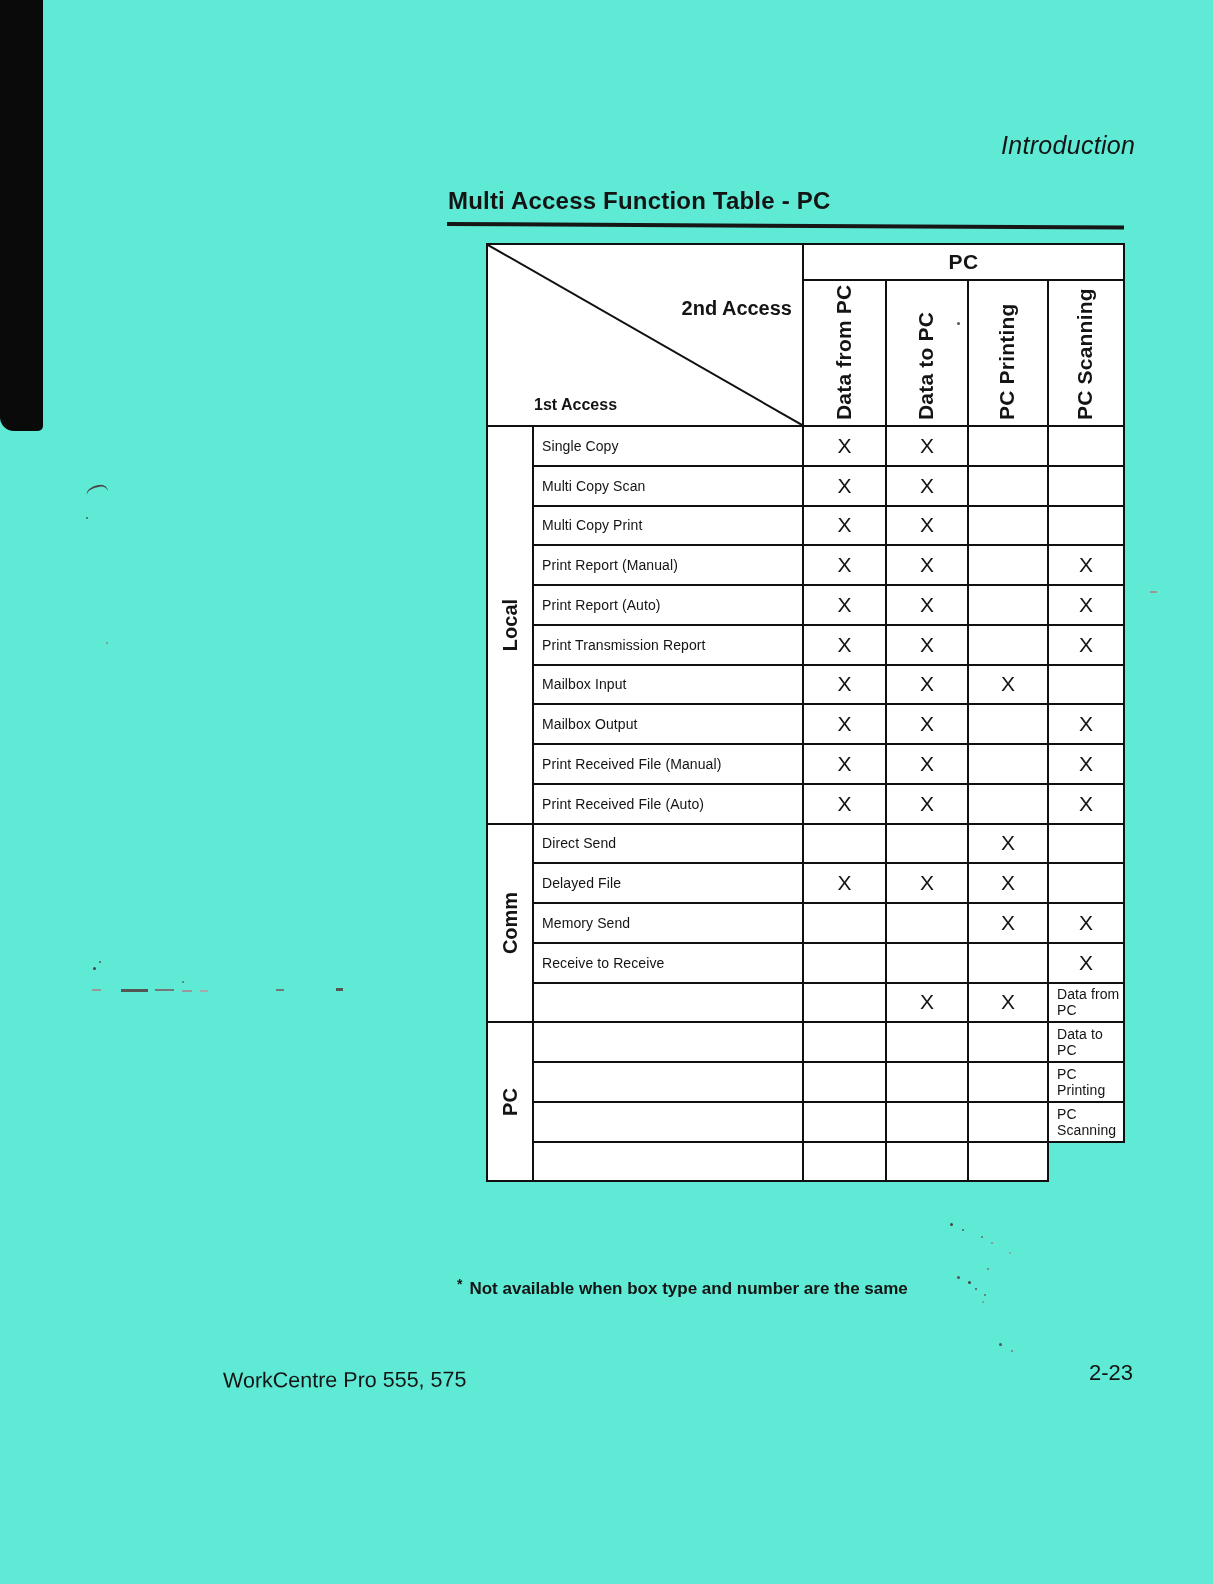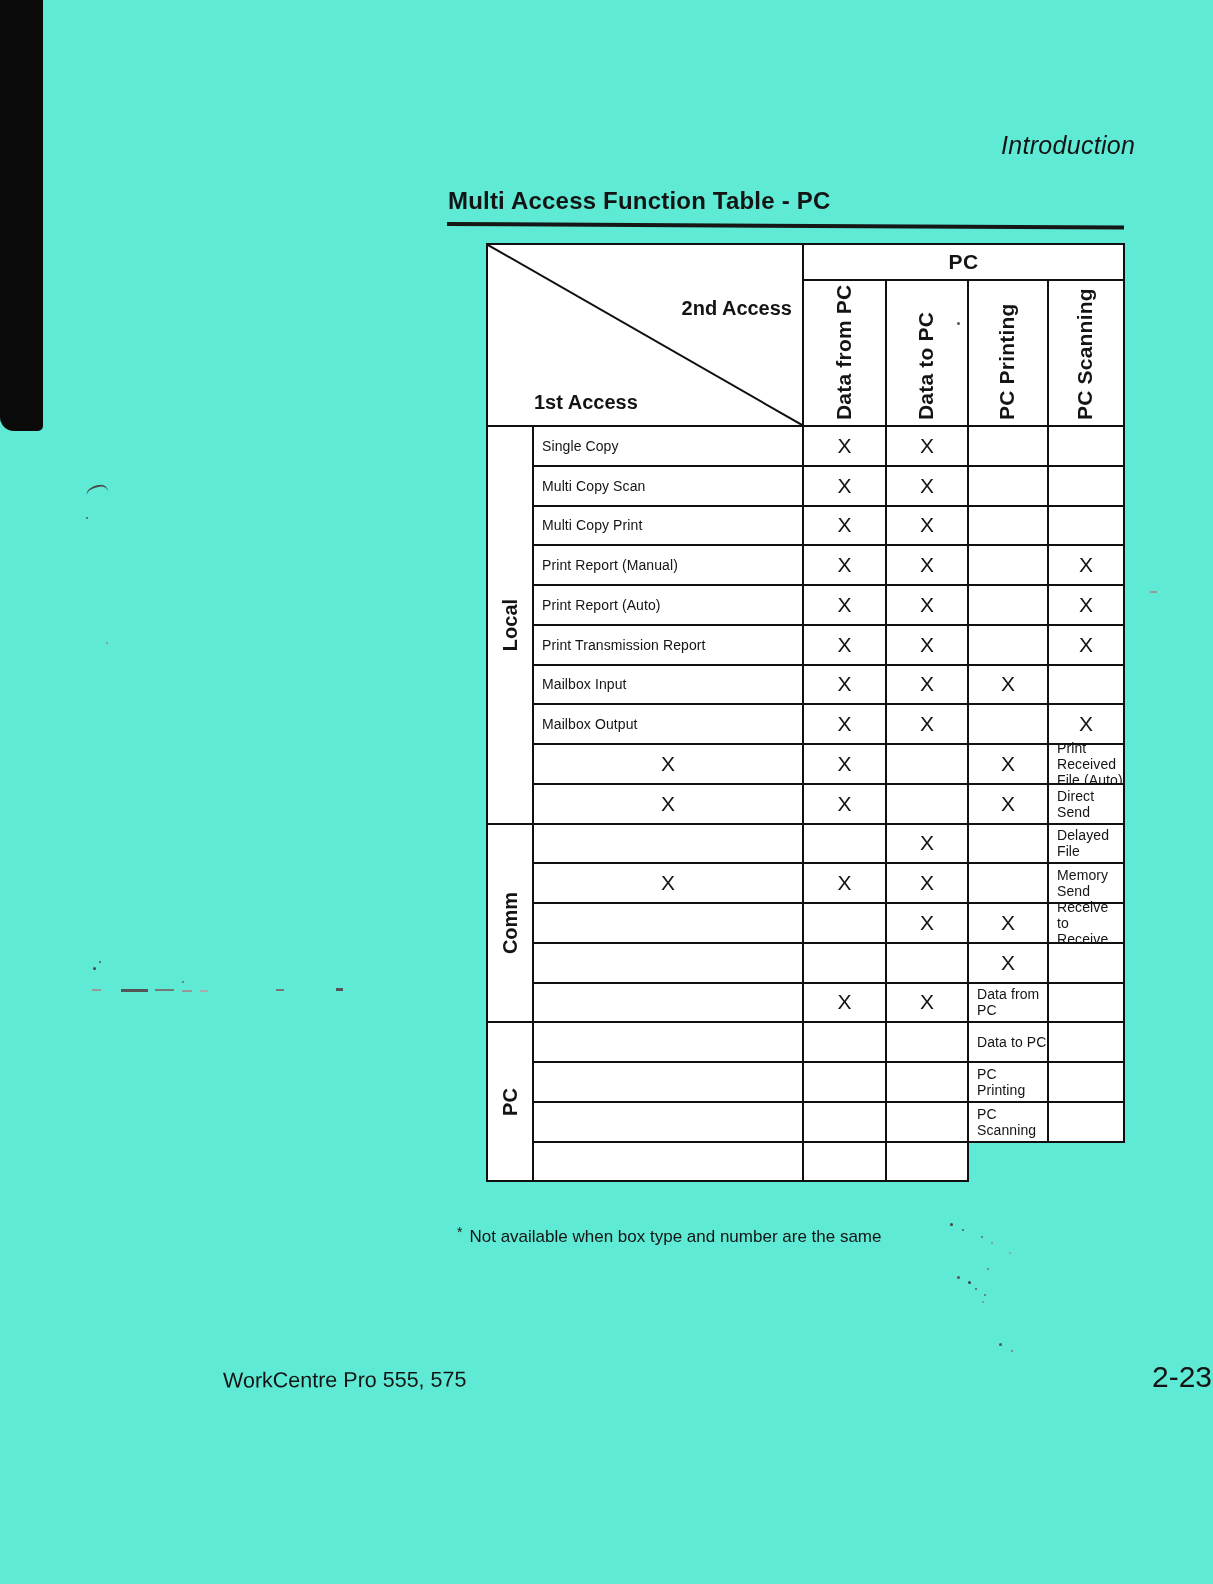--- a/index.html
+++ b/index.html
@@ -14,40 +14,40 @@
   
   .tbl{position:absolute;left:486px;top:243px;display:grid;
        grid-template-columns:46px 270px 83px 82px 80px 76px;
        grid-template-rows:36px 146px repeat(19,39.76px);
        border-top:2.5px solid #101010;border-left:2.5px solid #101010;}
   .cell{position:relative;background:#fff;border-right:2.5px solid #101010;border-bottom:2.5px solid #101010;
         box-sizing:border-box;}
   .diag{grid-area:1/1/3/3;}
   .diag svg{position:absolute;left:0;top:0;width:100%;height:100%;}
   .diag .second{position:absolute;right:10px;top:52px;font-weight:bold;font-size:20px;}
-  .diag .first{position:absolute;left:46px;bottom:11px;font-weight:bold;font-size:20px;}
+  .diag .first{position:absolute;left:46px;bottom:11px;font-weight:bold;font-size:16px;}
   .pchead{grid-area:1/3/2/7;display:flex;align-items:center;justify-content:center;
           font-weight:bold;font-size:21px;letter-spacing:.5px;}
   .colhead{grid-row:2;}
   .c3{grid-column:3}.c4{grid-column:4}.c5{grid-column:5}.c6{grid-column:6}
   .vtext{position:absolute;left:50%;bottom:5px;margin-left:11px;white-space:nowrap;
          transform:rotate(-90deg);transform-origin:left bottom;
          font-weight:bold;font-size:21px;letter-spacing:.2px;}
   .grp{grid-column:1;}
   .g-local{grid-row:3/13}.g-comm{grid-row:13/18}.g-pc{grid-row:18/22}
   .gtext{position:absolute;left:50%;top:50%;transform:translate(-50%,-50%) rotate(-90deg);
          white-space:nowrap;font-weight:bold;font-size:20px;}
   .lbl{display:flex;align-items:center;padding-left:8px;font-size:14px;letter-spacing:.1px;}
   .mk{display:flex;align-items:center;justify-content:center;font-size:21px;}
 
   
-  .footnote{position:absolute;left:457px;top:1224px;font-size:17px;}
+  .footnote{position:absolute;left:457px;top:1276px;font-size:17px;font-weight:bold;}
   .fn-mark{font-size:14px;vertical-align:5px;margin-right:7px;}
   .f-left{position:absolute;left:223px;top:1368px;font-size:21.5px;transform:rotate(-0.25deg);}
-  .f-right{position:absolute;left:1152px;top:1360px;font-size:30px;}
+  .f-right{position:absolute;left:1089px;top:1360px;font-size:22px;}
 
   
   .scan-bar{position:absolute;left:0;top:0;width:43px;height:431px;background:#0a0a0a;
             border-radius:0 0 5px 14px;}
   .spk{position:absolute;background:#555;border-radius:50%;}
   .dash{position:absolute;background:#777;}
   .squig{position:absolute;left:86px;top:485px;width:22px;height:8px;border-top:2.5px solid #4a4a4a;
          border-radius:70% 40% 0 0/100% 90% 0 0;transform:rotate(-7deg);}
 </style>
 </head>
@@ -135,20 +135,21 @@
     <div class="cell mk">X</div>
     <div class="cell mk">X</div>
     <div class="cell mk"></div>
 
     <div class="cell lbl">Mailbox Output</div>
     <div class="cell mk">X</div>
     <div class="cell mk">X</div>
     <div class="cell mk"></div>
     <div class="cell mk">X</div>
 
+    <div class="cell lbl">Print Received File (Manual)</div>
     <div class="cell mk">X</div>
     <div class="cell mk">X</div>
     <div class="cell mk"></div>
     <div class="cell mk">X</div>
 
     <div class="cell lbl">Print Received File (Auto)</div>
     <div class="cell mk">X</div>
     <div class="cell mk">X</div>
     <div class="cell mk"></div>
     <div class="cell mk">X</div>

